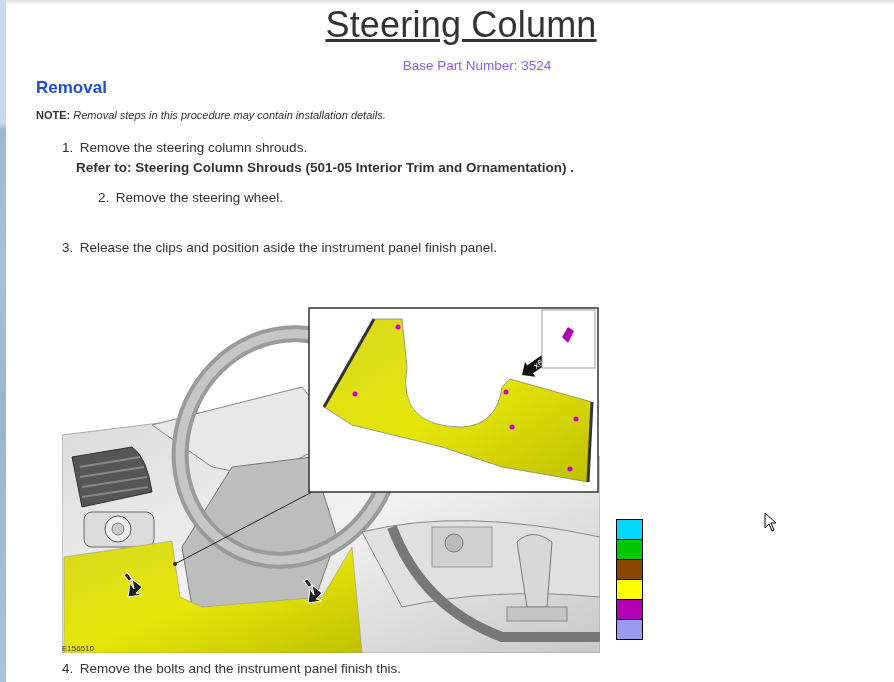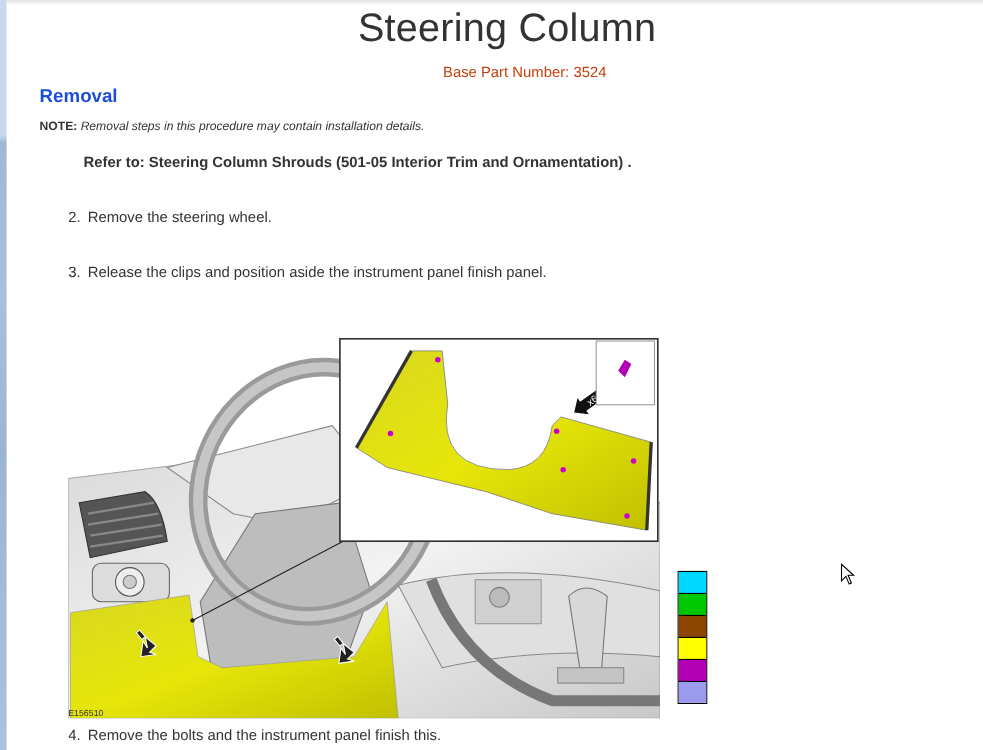--- a/index.html
+++ b/index.html
@@ -12,25 +12,25 @@
   .left-strip {
     position:absolute; left:0; top:0; width:6px; height:682px;
     background:linear-gradient(180deg,#c9d9ec 0%,#c9d9ec 18%,#9fb8d3 19%,#a7c0dc 40%,#9ab5d2 60%,#a9c3de 100%);
   }
   .top-shadow {
     position:absolute; left:6px; top:0; right:0; height:5px;
     background:linear-gradient(180deg,#e0e0e0,#ffffff);
   }
   .title {
     position:absolute; left:0; right:0; top:4px; text-align:center;
-    font-size:36px; color:#333; letter-spacing:0.2px; padding-left:28px;
+    font-size:36px; color:#333; letter-spacing:0.2px; padding-left:28px;text-decoration:underline;
   }
   .part-number {
     position:absolute; left:0; right:0; top:58px; text-align:center;
-    font-size:13.5px; color:#c2410c; padding-left:60px;
+    font-size:13.5px; color:#8b5cf6; padding-left:60px;
   }
   .section-heading {
     position:absolute; left:36px; top:78px; font-size:17px; font-weight:bold; color:#1d4ed8;
   }
   .note {
     position:absolute; left:36px; top:109px; font-size:11px; color:#333;
   }
   .note b { font-weight:bold; }
   .note i { font-style:italic; }
   .step {
@@ -59,24 +59,25 @@
 <div class="title">Steering Column</div>
 <div class="part-number">Base Part Number: 3524</div>
 <div class="section-heading">Removal</div>
 
 <div class="note">
   <b>NOTE:</b>
   <i>Removal steps in this procedure may contain installation details.</i>
 </div>
 
 <div class="step" style="top:138px;">
+  <div><span class="num">1.</span> <span>Remove the steering column shrouds.</span></div>
   <div class="ref"><span>Refer to:</span> <span>Steering Column Shrouds (501-05 Interior Trim and Ornamentation) .</span></div>
 </div>
 
-<div class="step" style="top:188px;">
+<div class="step" style="top:188px;margin-left:36px;">
   <div><span class="num">2.</span> <span>Remove the steering wheel.</span></div>
 </div>
 
 <div class="step" style="top:238px;">
   <div><span class="num">3.</span> <span>Release the clips and position aside the instrument panel finish panel.</span></div>
 </div>
 
 <div class="figure">
   <svg width="538" height="346" viewBox="0 0 538 346" xmlns="http://www.w3.org/2000/svg">
     <defs>

